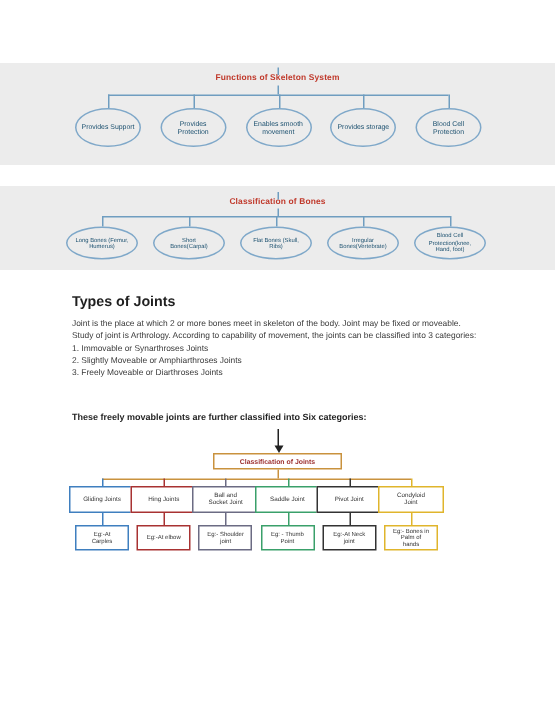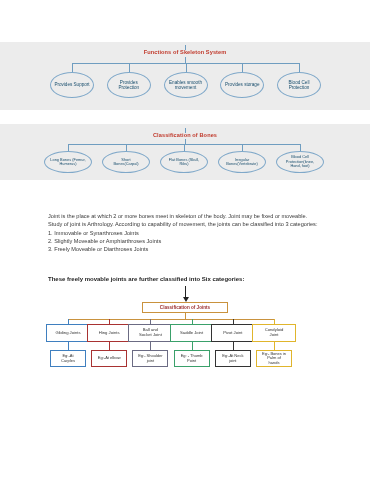--- a/index.html
+++ b/index.html
@@ -125,20 +125,21 @@
         </div>
         <div class="oval" style="left: 218px; top: 27px; width: 48px; height: 22px; font-size: 3.9px;">
           <span>Irregular<br>Bones(Vertebrate)</span>
         </div>
         <div class="oval" style="left: 276px; top: 27px; width: 48px; height: 22px; font-size: 3.9px;">
           <span>Blood Cell Protection(knee,<br>Hand, foot)</span>
         </div>
       </div>
   </div>
 
+  <div class="sec-title" style="top:196px;left:48px;font-size:9.5px;">Types of Joints</div>
 
   <div class="para" style="top:212px;left:48px;width:272px;font-size:5.6px;">
     <p>Joint is the place at which 2 or more bones meet in skeleton of the body. Joint may be fixed or moveable. Study of joint is Arthrology. According to capability of movement, the joints can be classified into 3 categories:</p>
     <ul class="list" id="sec-list" style="margin-top:1px;">
         <li>1. Immovable or Synarthroses Joints</li>
         <li>2. Slightly Moveable or Amphiarthroses Joints</li>
         <li>3. Freely Moveable or Diarthroses Joints</li>
       </ul>
   </div>
 

